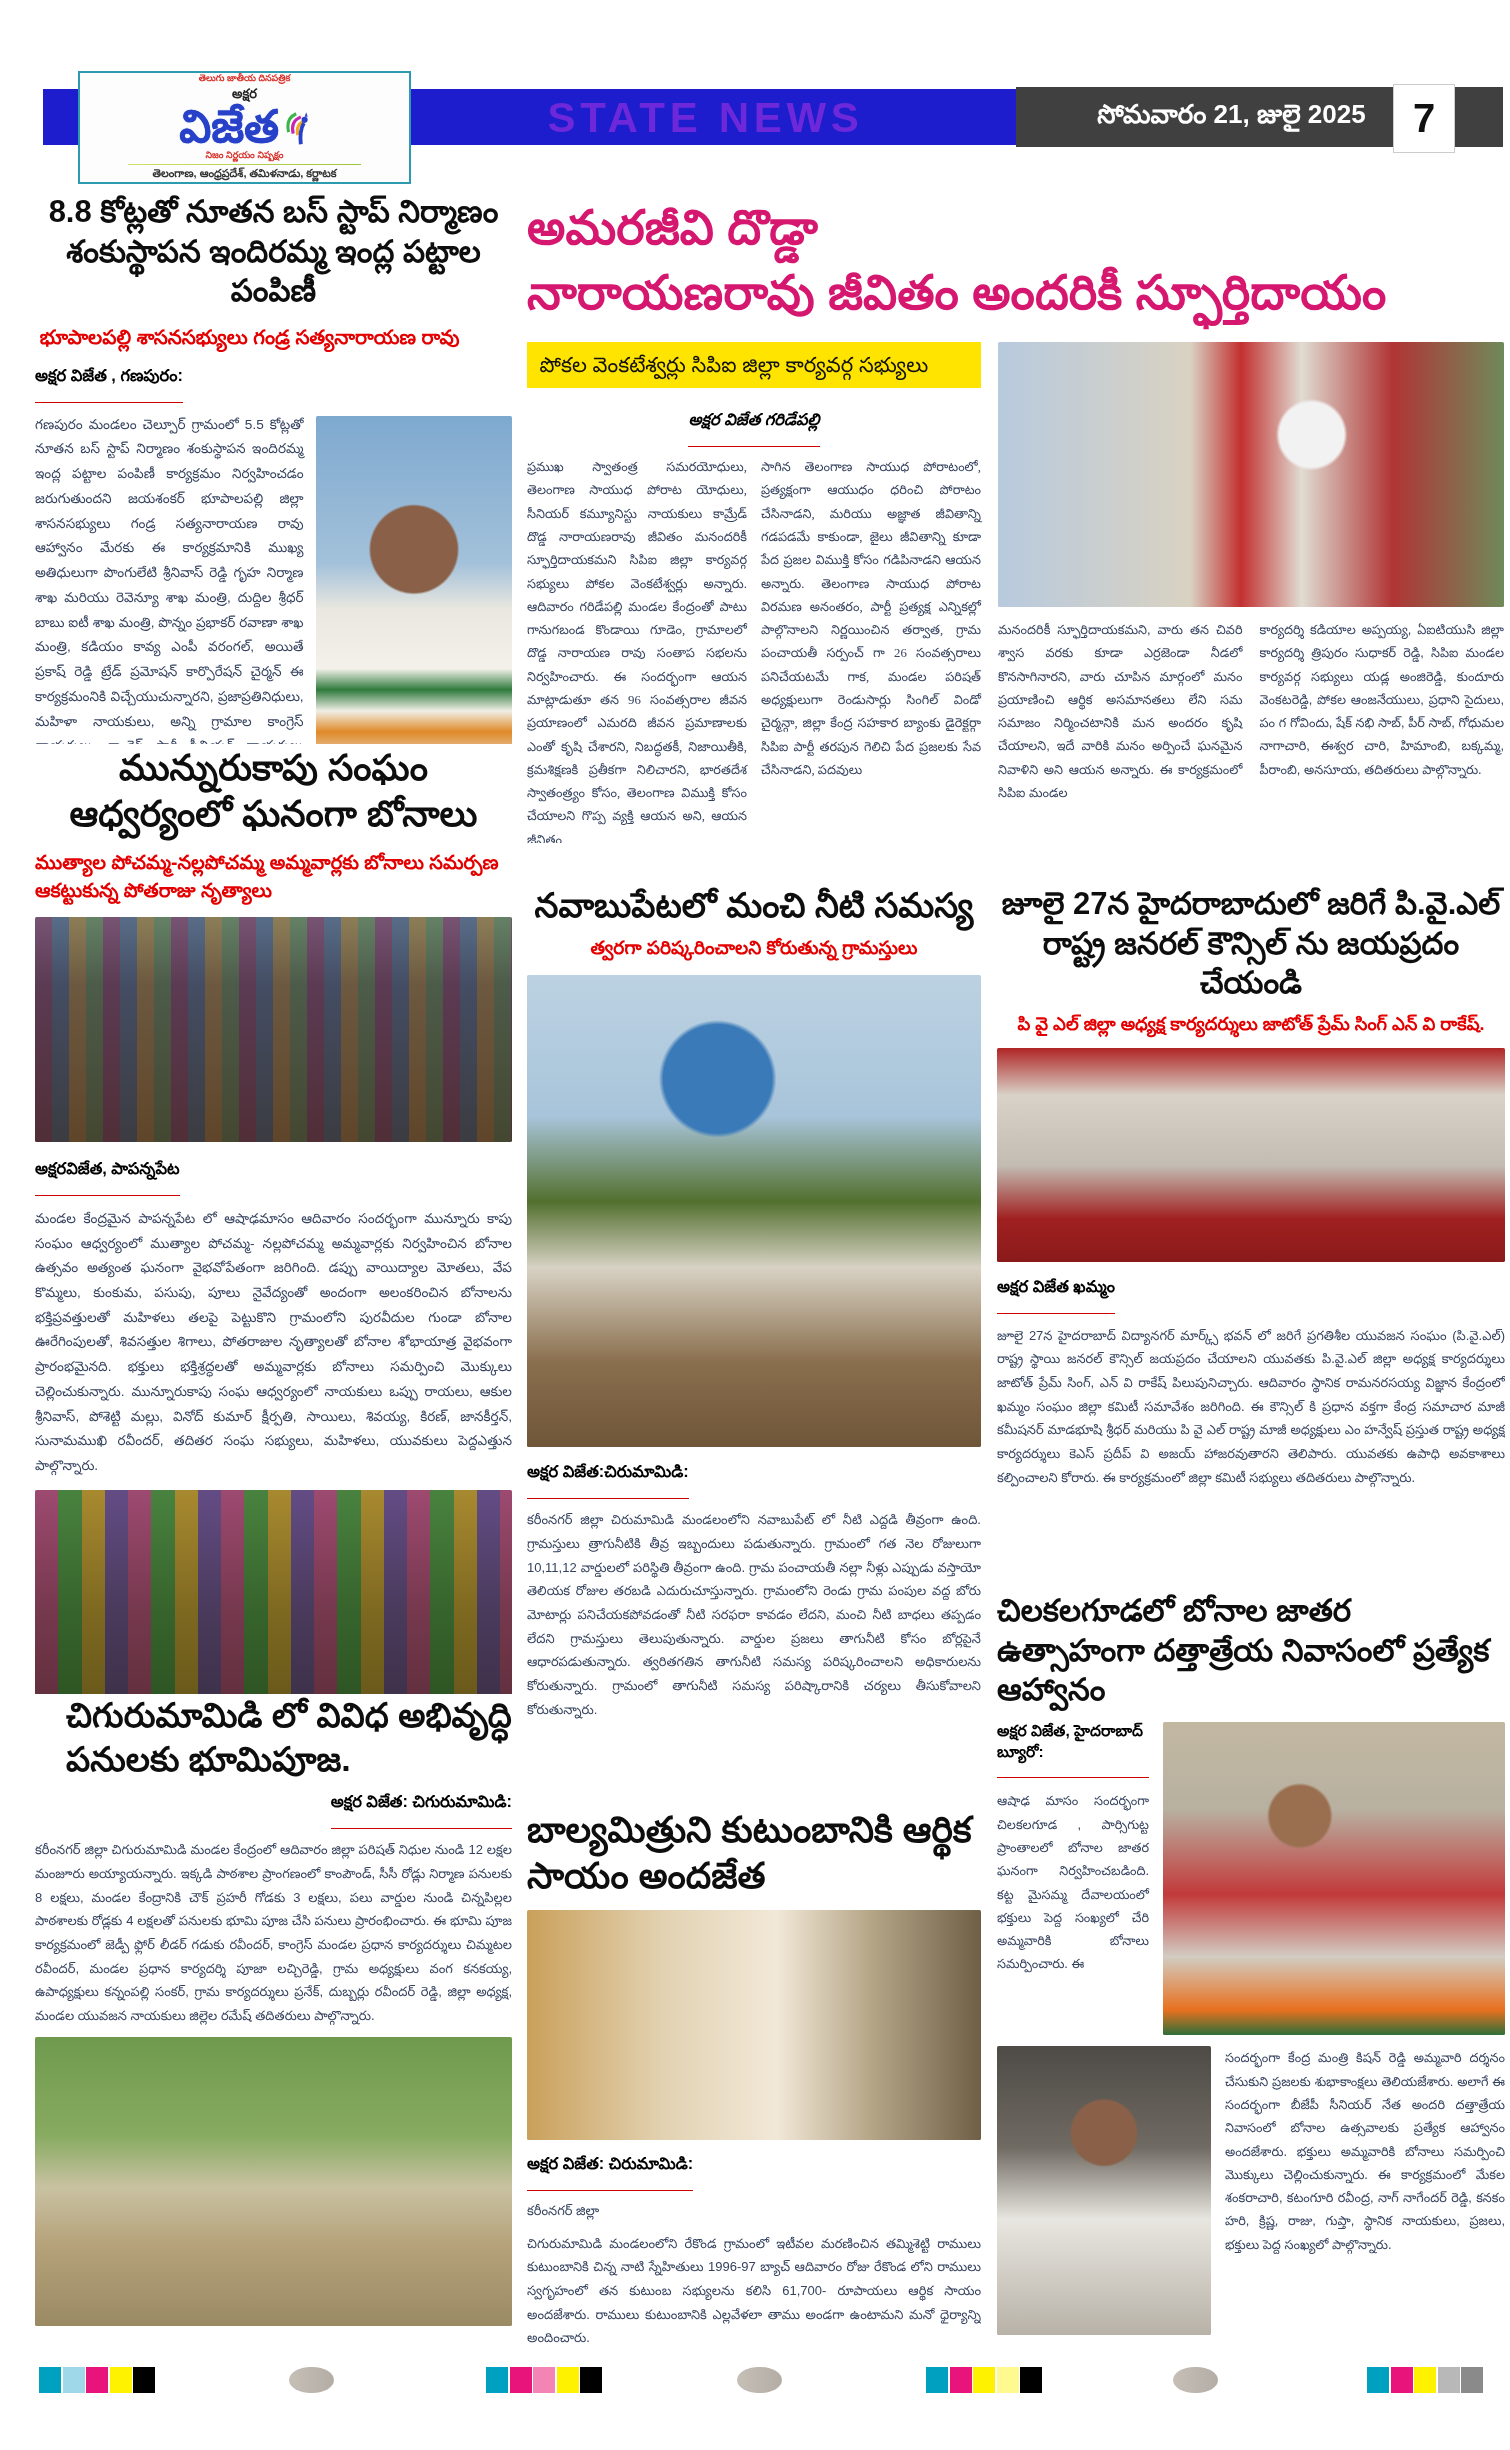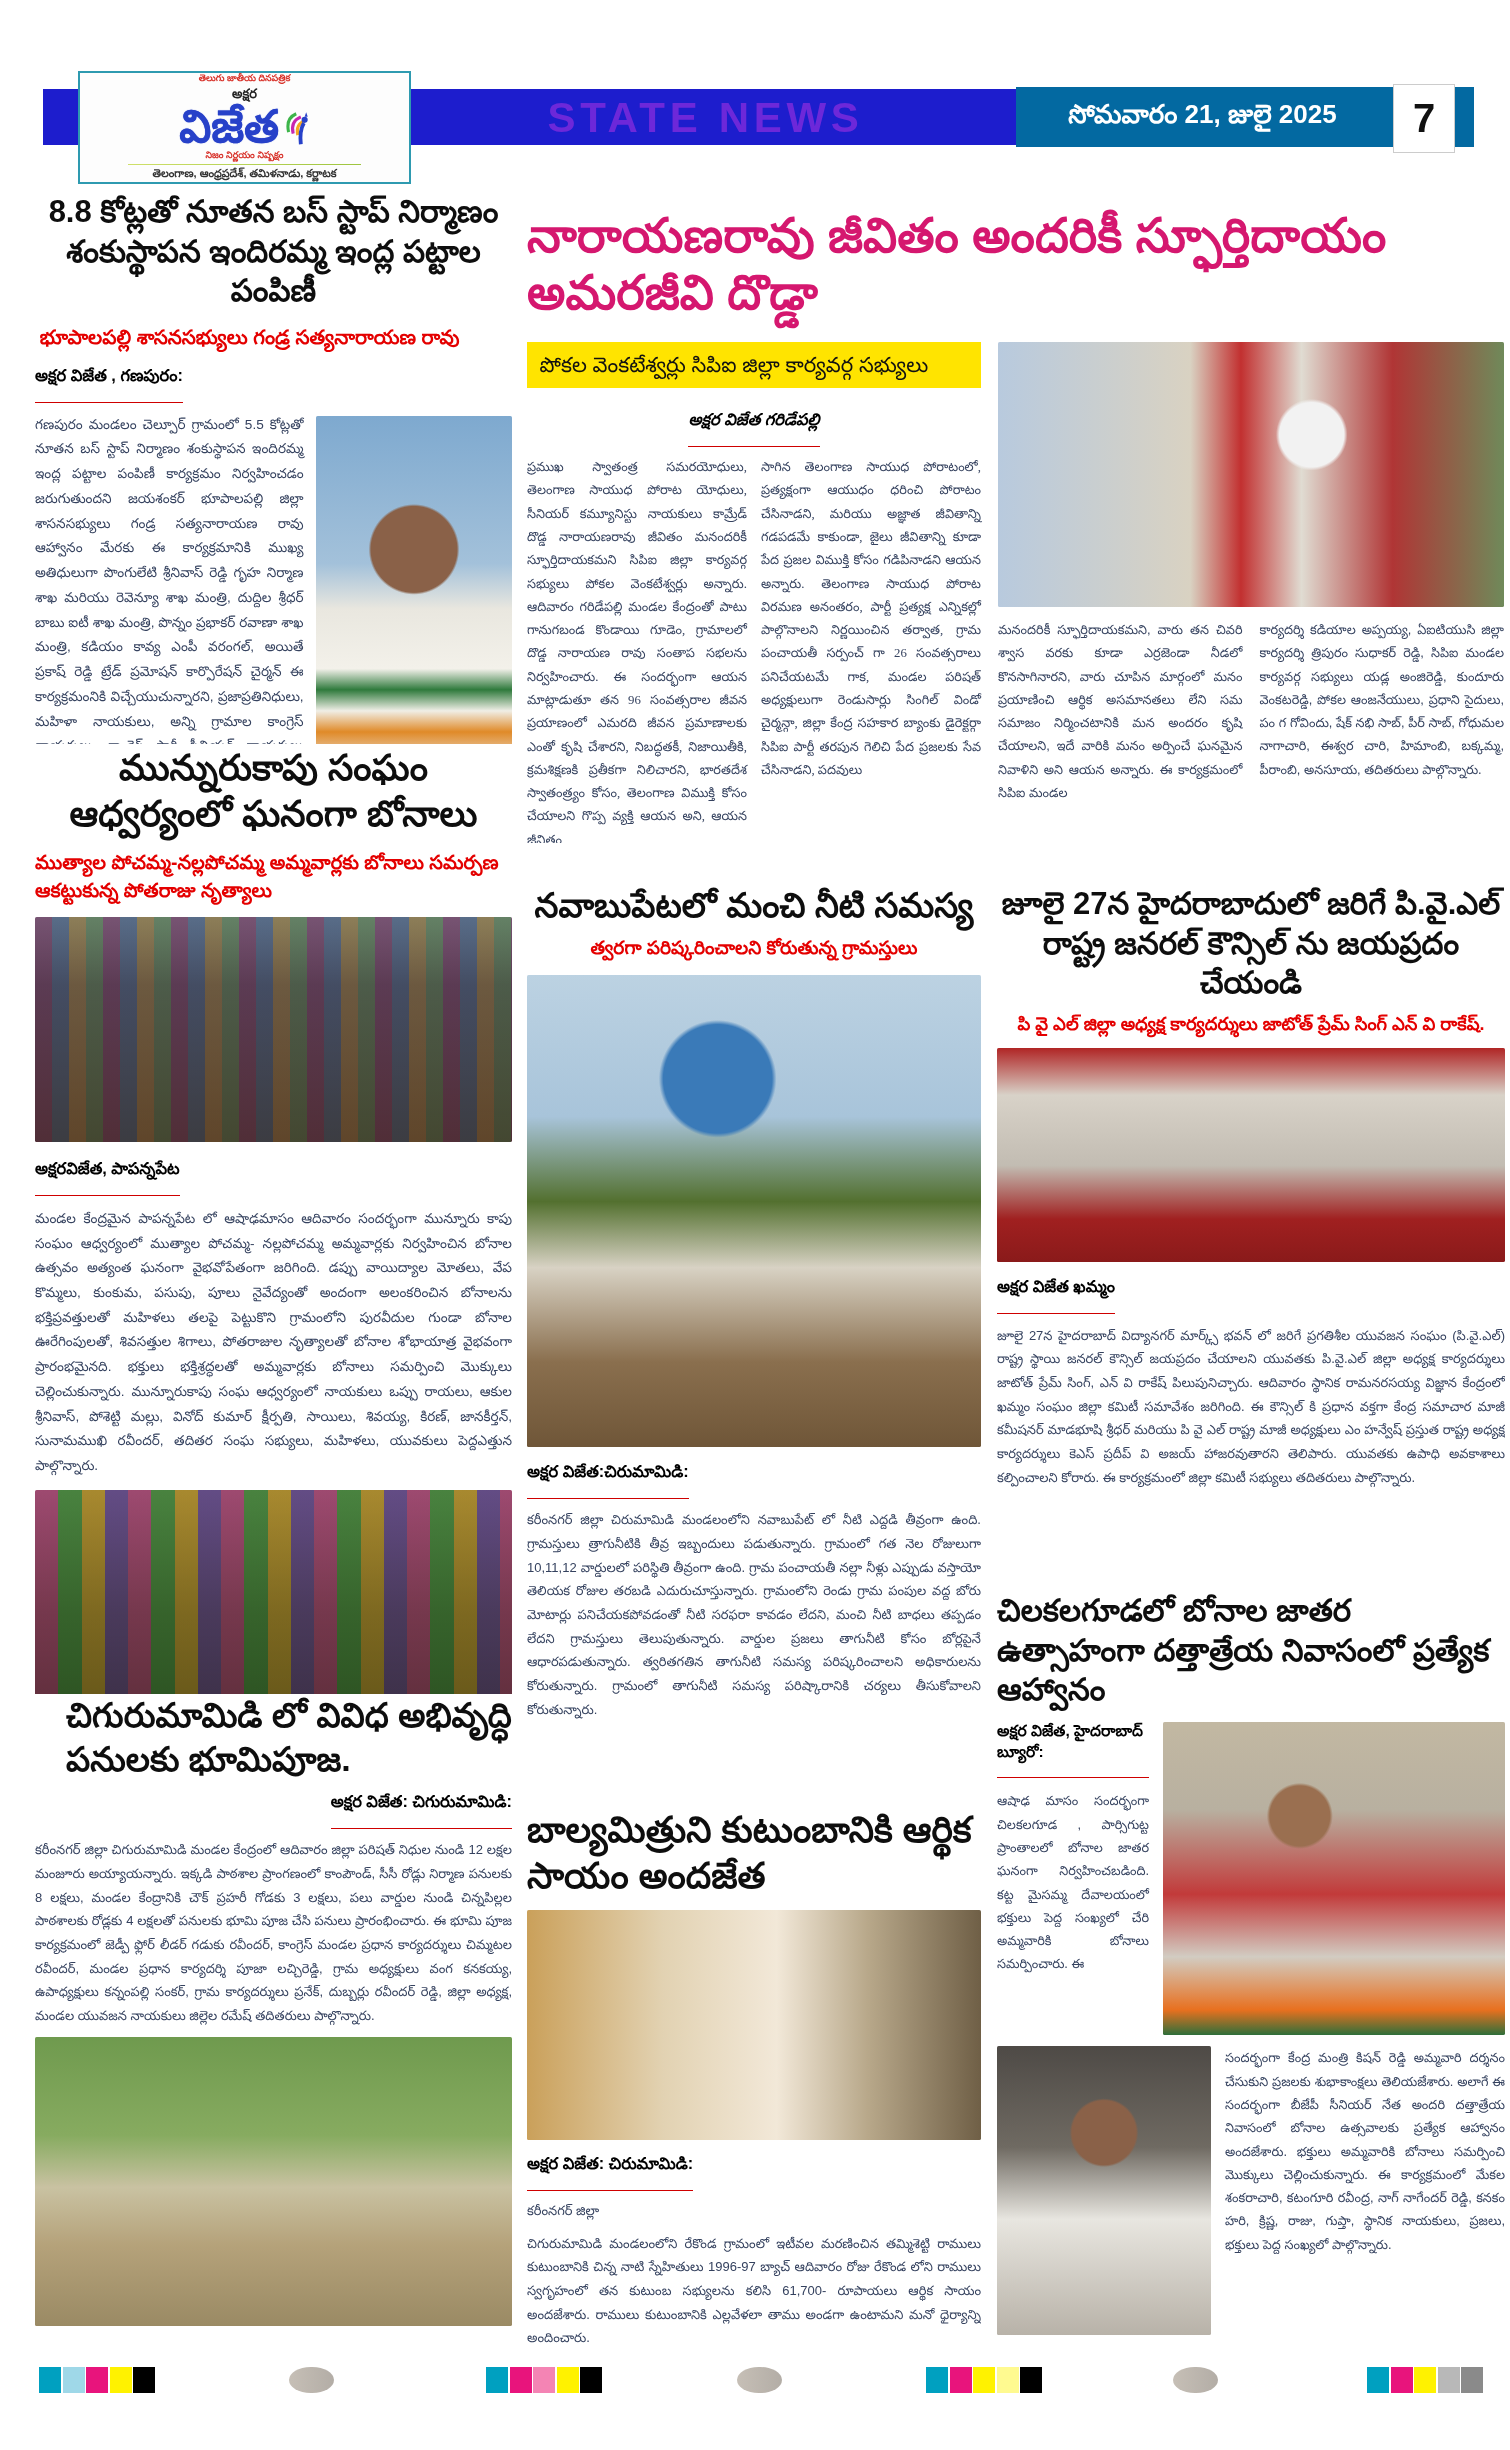--- a/index.html
+++ b/index.html
@@ -2,22 +2,22 @@
 <html style="font-size:12.4px"><head>
 <meta charset="utf-8">
 <style>
   html,body{margin:0;padding:0;background:#e8e8e8;}
   .page{position:relative;width:1511px;height:2450px;background:#ffffff;
         font-family:"Liberation Sans",sans-serif;overflow:hidden;margin:0 auto;}
   .abs{position:absolute;}
 
   
   .bar-blue{left:43px;top:89px;width:973px;height:56px;background:#1d1dcd;}
-  .bar-teal{left:1016px;top:87px;width:458px;height:60px;background:#0369a1;
-            display:flex;align-items:center;justify-content:center;}
+  .bar-teal{left:1016px;top:87px;width:458px;height:60px;background:#404040;
+            display:flex;align-items:center;justify-content:center;padding-left:29px;}
   .date-text{color:#ffffff;font-weight:bold;font-size:26px;padding-right:85px;}
   .state-news{left:434px;top:92px;width:543px;height:51px;color:#6d28d9;
               font-weight:bold;font-size:42px;letter-spacing:4.7px;
               display:flex;align-items:center;justify-content:center;
               font-family:"Liberation Sans",sans-serif;}
   .pagenum-box{left:1393px;top:84px;width:60px;height:67px;background:#ffffff;
                border:0.8px solid #cccccc;display:flex;align-items:center;justify-content:center;
                font-size:40px;font-weight:bold;color:#111111;}
   .logo-box{left:78px;top:71px;width:329px;height:109px;background:#fdfdfd;
             border:2.3px solid #2e9ab0;display:flex;flex-direction:column;
@@ -137,22 +137,22 @@
   </div>
 
   <div class="abs" style="left:35px;top:1694px;width:477px;height:665px;overflow:hidden;">
     <div class="headline hl44" style="text-align:left;padding-left:31px;">చిగురుమామిడి లో వివిధ అభివృద్ధి పనులకు భూమిపూజ.</div>
     <div style="margin-top:11px;text-align:right;"><span class="dateline">అక్షర విజేత: చిగురుమామిడి:</span></div>
     <p class="body" style="margin-top:9.3px;font-size:13px;">కరీంనగర్ జిల్లా చిగురుమామిడి మండల కేంద్రంలో ఆదివారం జిల్లా పరిషత్ నిధుల నుండి 12 లక్షల మంజూరు అయ్యాయన్నారు. ఇక్కడి పాఠశాల ప్రాంగణంలో కాంపౌండ్, సీసీ రోడ్లు నిర్మాణ పనులకు 8 లక్షలు, మండల కేంద్రానికి చౌక్ ప్రహరీ గోడకు 3 లక్షలు, పలు వార్డుల నుండి చిన్నపిల్లల పాఠశాలకు రోడ్లకు 4 లక్షలతో పనులకు భూమి పూజ చేసి పనులు ప్రారంభించారు. ఈ భూమి పూజ కార్యక్రమంలో జెడ్పీ ఫ్లోర్ లీడర్ గడుకు రవీందర్, కాంగ్రెస్ మండల ప్రధాన కార్యదర్శులు చిమ్మటల రవీందర్, మండల ప్రధాన కార్యదర్శి పూజా లచ్చిరెడ్డి, గ్రామ అధ్యక్షులు వంగ కనకయ్య, ఉపాధ్యక్షులు కన్నంపల్లి సంకర్, గ్రామ కార్యదర్శులు ప్రనేక్, దుబ్బర్లు రవీందర్ రెడ్డి, జిల్లా అధ్యక్ష, మండల యువజన నాయకులు జిల్లెల రమేష్ తదితరులు పాల్గొన్నారు.</p>
     <div class="photo ph-plant" style="width:477px;height:289px;margin-top:9.3px;"></div>
   </div>
 
   <div class="abs" style="left:527px;top:199px;width:977px;height:644px;overflow:hidden;">
+    <div class="mh">అమరజీవి దొడ్డా</div>
     <div class="mh" style="margin-top:7.8px;">నారాయణరావు జీవితం అందరికీ స్ఫూర్తిదాయం</div>
-    <div class="mh">అమరజీవి దొడ్డా</div>
     <div style="display:flex;gap:17px;margin-top:20px;">
       <div style="width:454px;flex:none;">
         <div class="kicker">పోకల వెంకటేశ్వర్లు సిపిఐ జిల్లా కార్యవర్గ సభ్యులు</div>
         <div style="margin-top:22px;text-align:center;font-style:italic;"><span class="dateline">అక్షర విజేత గరిడేపల్లి</span></div>
         <div class="cols" style="margin-top:9.3px;font-family:Liberation Serif, serif;">
           <p class="body col" style="font-size:12.8px;">ప్రముఖ స్వాతంత్ర సమరయోధులు, తెలంగాణ సాయుధ పోరాట యోధులు, సీనియర్ కమ్యూనిస్టు నాయకులు కామ్రేడ్ దొడ్డ నారాయణరావు జీవితం మనందరికీ స్ఫూర్తిదాయకమని సిపిఐ జిల్లా కార్యవర్గ సభ్యులు పోకల వెంకటేశ్వర్లు అన్నారు. ఆదివారం గరిడేపల్లి మండల కేంద్రంతో పాటు గానుగబండ కొండాయి గూడెం, గ్రామాలలో దొడ్డ నారాయణ రావు సంతాప సభలను నిర్వహించారు. ఈ సందర్భంగా ఆయన మాట్లాడుతూ తన 96 సంవత్సరాల జీవన ప్రయాణంలో ఎమరది జీవన ప్రమాణాలకు ఎంతో కృషి చేశారని, నిబద్ధతకీ, నిజాయితీకి, క్రమశిక్షణకి ప్రతీకగా నిలిచారని, భారతదేశ స్వాతంత్ర్యం కోసం, తెలంగాణ విముక్తి కోసం చేయాలని గొప్ప వ్యక్తి ఆయన అని, ఆయన జీవితం</p>
           <p class="body col" style="font-size:12.8px;">సాగిన తెలంగాణ సాయుధ పోరాటంలో, ప్రత్యక్షంగా ఆయుధం ధరించి పోరాటం చేసినాడని, మరియు అజ్ఞాత జీవితాన్ని గడపడమే కాకుండా, జైలు జీవితాన్ని కూడా పేద ప్రజల విముక్తి కోసం గడిపినాడని ఆయన అన్నారు. తెలంగాణ సాయుధ పోరాట విరమణ అనంతరం, పార్టీ ప్రత్యక్ష ఎన్నికల్లో పాల్గొనాలని నిర్ణయించిన తర్వాత, గ్రామ పంచాయతీ సర్పంచ్ గా 26 సంవత్సరాలు పనిచేయటమే గాక, మండల పరిషత్ అధ్యక్షులుగా రెండుసార్లు సింగిల్ విండో చైర్మన్గా, జిల్లా కేంద్ర సహకార బ్యాంకు డైరెక్టర్గా సిపిఐ పార్టీ తరపున గెలిచి పేద ప్రజలకు సేవ చేసినాడని, పదవులు</p>
         </div>
       </div>
       <div style="width:506px;flex:none;">

